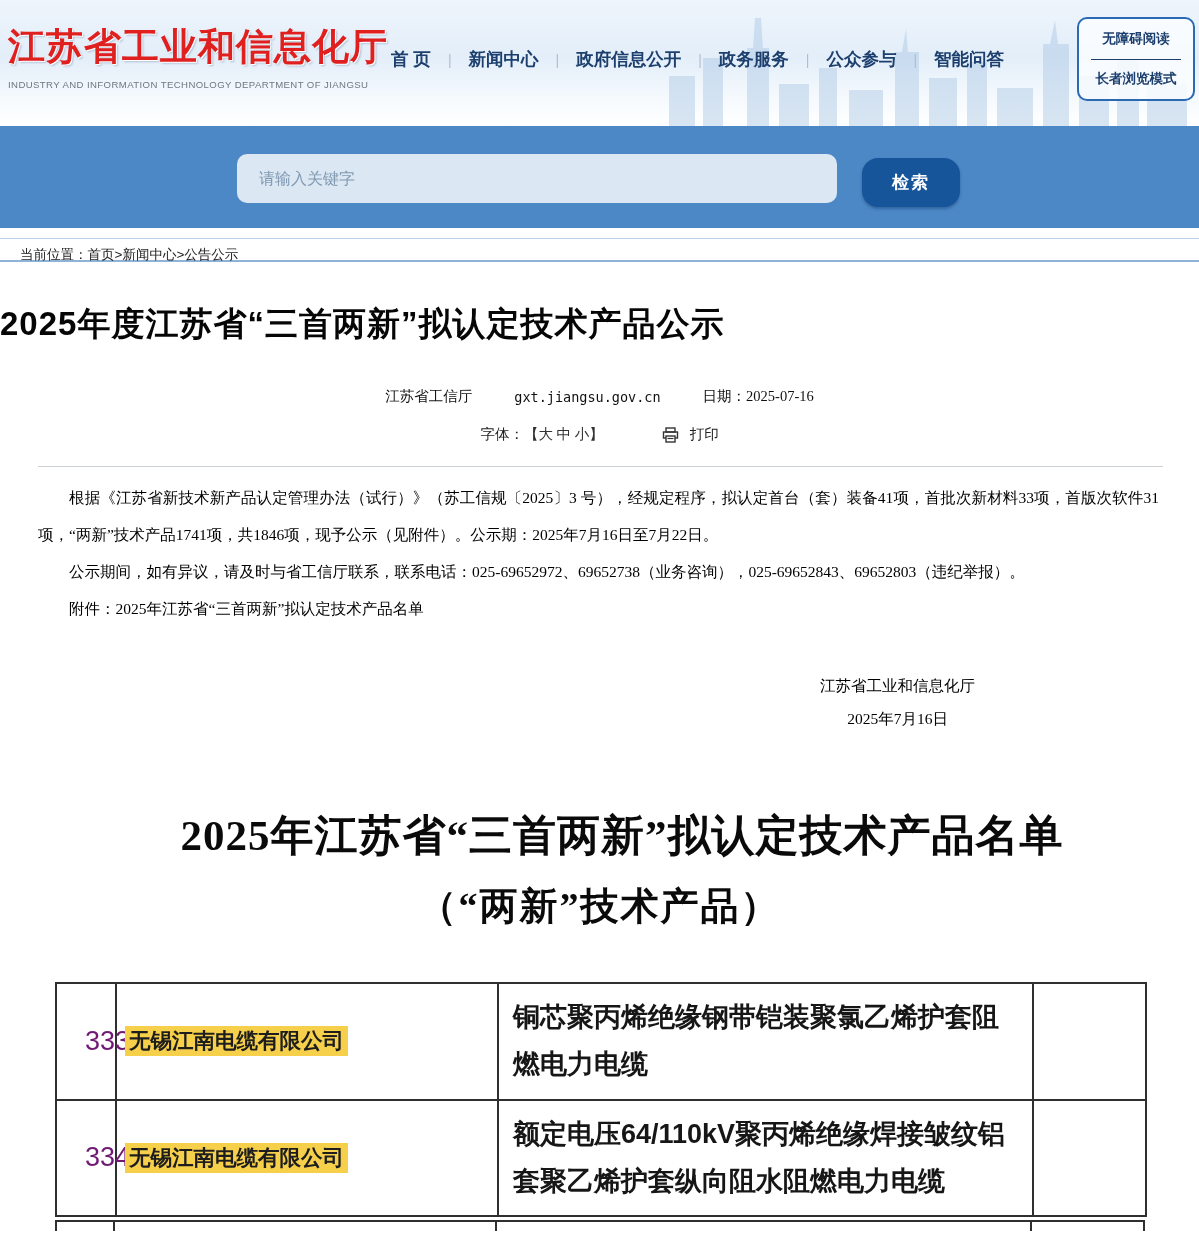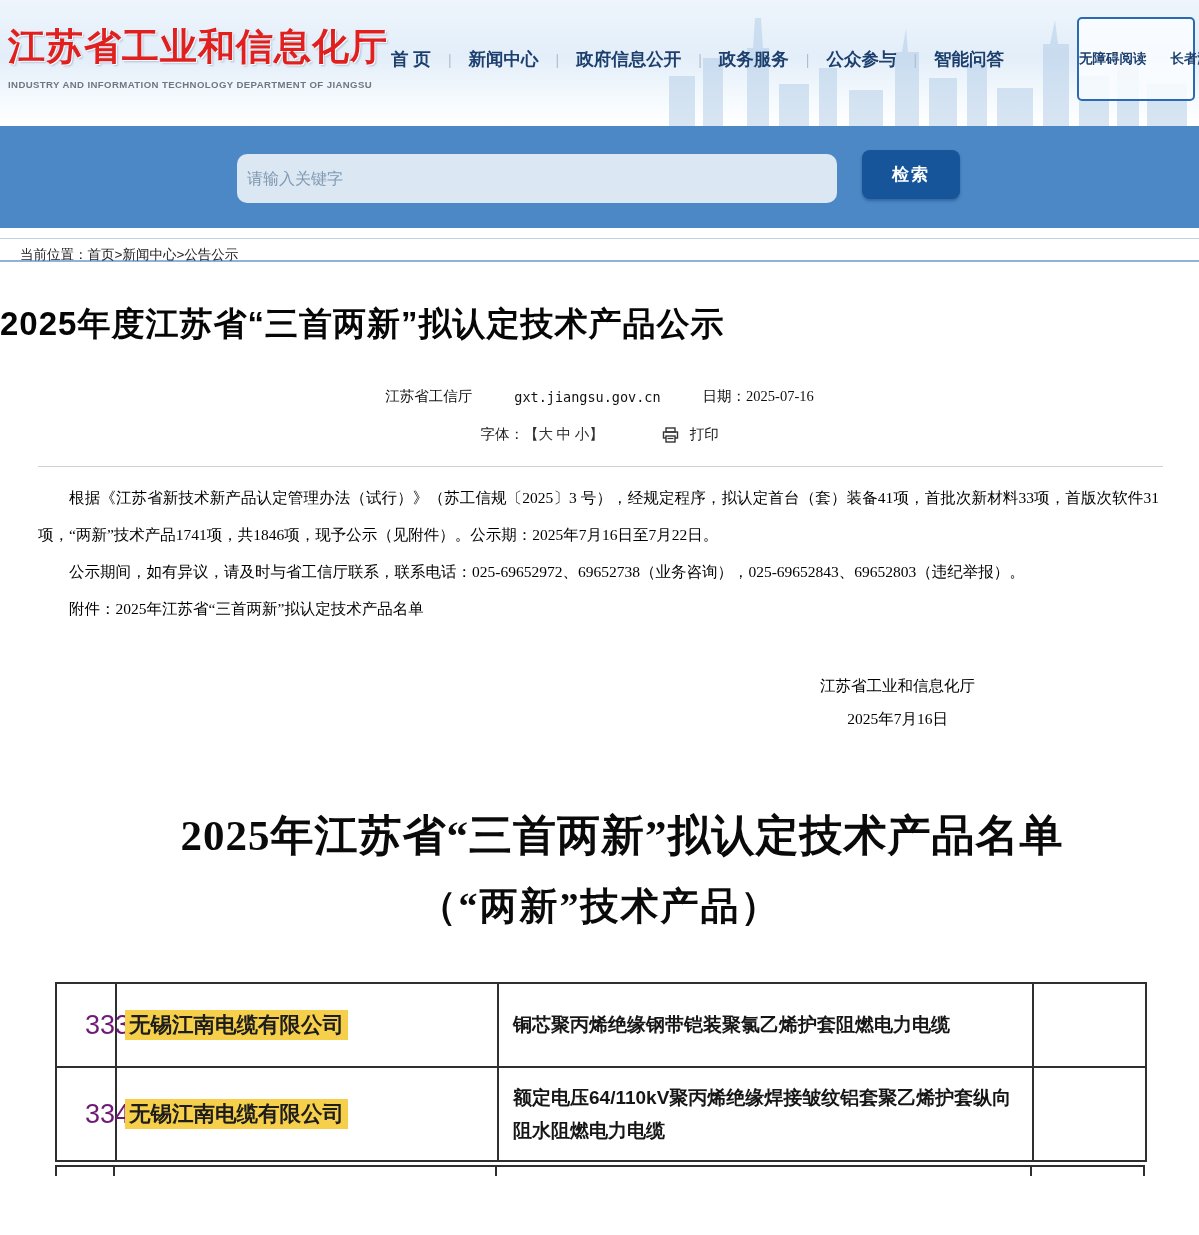--- a/index.html
+++ b/index.html
@@ -6,39 +6,39 @@
   html,body { width:1199px; height:1235px; background:#fff; overflow:hidden;
               font-family:"Liberation Sans","DejaVu Sans",sans-serif; }
 
   
   .site-header{ position:relative; height:126px;
     background:linear-gradient(180deg,#eef5fc 0%,#e3eef9 45%,#f7fbfe 82%,#ffffff 100%); overflow:hidden; }
   .skyline{ position:absolute; right:0; bottom:-4px; opacity:.45; }
   .logo-wrap{ position:absolute; left:8px; top:22px; cursor:pointer; }
   .logo-title{ font-size:37px; font-weight:bold; color:#e01f1f; letter-spacing:1px;
     text-shadow:1px 1px 0 #fff,2px 2px 2px rgba(120,140,170,.45); }
-  .logo-sub{ margin-top:7px; font-size:9.6px; color:#6d7883; letter-spacing:.4px;font-weight:bold; }
+  .logo-sub{ margin-top:7px; font-size:9.6px; color:#6d7883; letter-spacing:.4px; }
   .main-nav{ position:absolute; left:391px; top:47px; display:flex; align-items:center;justify-content:center; }
   .nav-item{ font-size:17.5px; font-weight:bold; color:#1c3f6e; text-decoration:none; white-space:nowrap; cursor:pointer; }
   .nav-item + .nav-item::before{ content:"|"; font-weight:normal; color:#aebdd0; margin:0 17px; font-size:14px; }
   .access-box{ position:absolute; right:4px; top:17px; width:118px; height:84px;
-    border:2px solid #2a6ab3; border-radius:5px; background:rgba(250,253,255,.85);
-    display:flex; }
+    border:2px solid #2a6ab3; border-radius:10px; background:rgba(250,253,255,.85);
+    display:flex; flex-direction:column; }
   .access-row{ flex:1; display:flex; align-items:center; justify-content:center;
     font-size:13.5px; font-weight:bold; color:#1c3f6e; cursor:pointer; white-space:nowrap; }
   .access-div{ height:1px; background:#1c3f6e; margin:0 12px; }
 
   
   .search-band{ height:102px; background:#4c88c6; position:relative; }
   .search-input{ position:absolute; left:237px; top:28px; width:600px; height:49px;
     border:none; outline:none; border-radius:10px; background:#dbe7f3;
-    font-size:16px; color:#35506b; padding:0 10px; }
+    font-size:16px; color:#35506b; padding:0 22px; }
   .search-input::placeholder{ color:#8099b1; }
-  .search-btn{ position:absolute; left:862px; top:24px; width:98px; height:49px;
-    border:none; border-radius:8px; background:#17559b; color:#fff;
+  .search-btn{ position:absolute; left:862px; top:32px; width:98px; height:49px;
+    border:none; border-radius:16px; background:#17559b; color:#fff;
     font-size:17px; font-weight:bold; letter-spacing:2px; cursor:pointer;
     box-shadow:0 2px 3px rgba(0,40,90,.35); }
 
   
   .crumb-bar{ margin-top:10px; height:24px; line-height:31px;
     border-top:1px solid #bcd2e8; border-bottom:2px solid #8fb2d9;
     padding-left:20px; font-size:13.5px; color:#222; }
   .crumb-path{ color:#222; cursor:pointer; }
 
   
@@ -62,21 +62,21 @@
   .attach{ margin-top:72px; font-family:"Liberation Serif","DejaVu Serif",serif; color:#0a0a0a; }
   .attach-h1{ text-align:center; font-size:43px; font-weight:bold; letter-spacing:1px;padding-left:45px; }
   .attach-h2{ text-align:center; font-size:38px; font-weight:bold; margin-top:16px; letter-spacing:2px; }
   .sheet-table{ margin:50px 0 0 55px; border-collapse:collapse; table-layout:fixed; width:1090px;
     font-family:"Liberation Sans","DejaVu Sans",sans-serif; }
   .sheet-table td{ border:2px solid #2f2f2f; vertical-align:middle; }
   .col-no{ width:60px; } .col-co{ width:382px; } .col-prod{ width:535px; } .col-x{ width:113px; }
   .cell-no{ text-align:center; font-size:27px; color:#701a75;padding-left:28px; }
   .cell-co{ padding-left:8px; }
   .hl{ background:#f6d04b; font-weight:bold; font-size:21.5px; color:#1d1d1d; padding:3px 4px; line-height:1.5; }
-  .cell-prod{ padding:10px 14px; font-size:19px; font-weight:600; color:#161616; line-height:1.75;margin-top:48px; }
+  .cell-prod{ padding:10px 14px; font-size:27px; font-weight:600; color:#161616; line-height:1.75;margin-top:48px; }
   .row-a{ height:84px; } .row-b{ height:94px; }
   .stub{ position:relative; width:1090px; margin:3px 0 0 55px; height:9px; border-top:2px solid #2f2f2f; }
   .stub span{ position:absolute; top:0; width:2px; height:9px; background:#2f2f2f; }
 </style>
 </head>
 <body>
 
 <div class="site-header">
   <svg class="skyline" width="540" height="112" viewBox="0 0 540 112">
     <g fill="#aac7e4">

